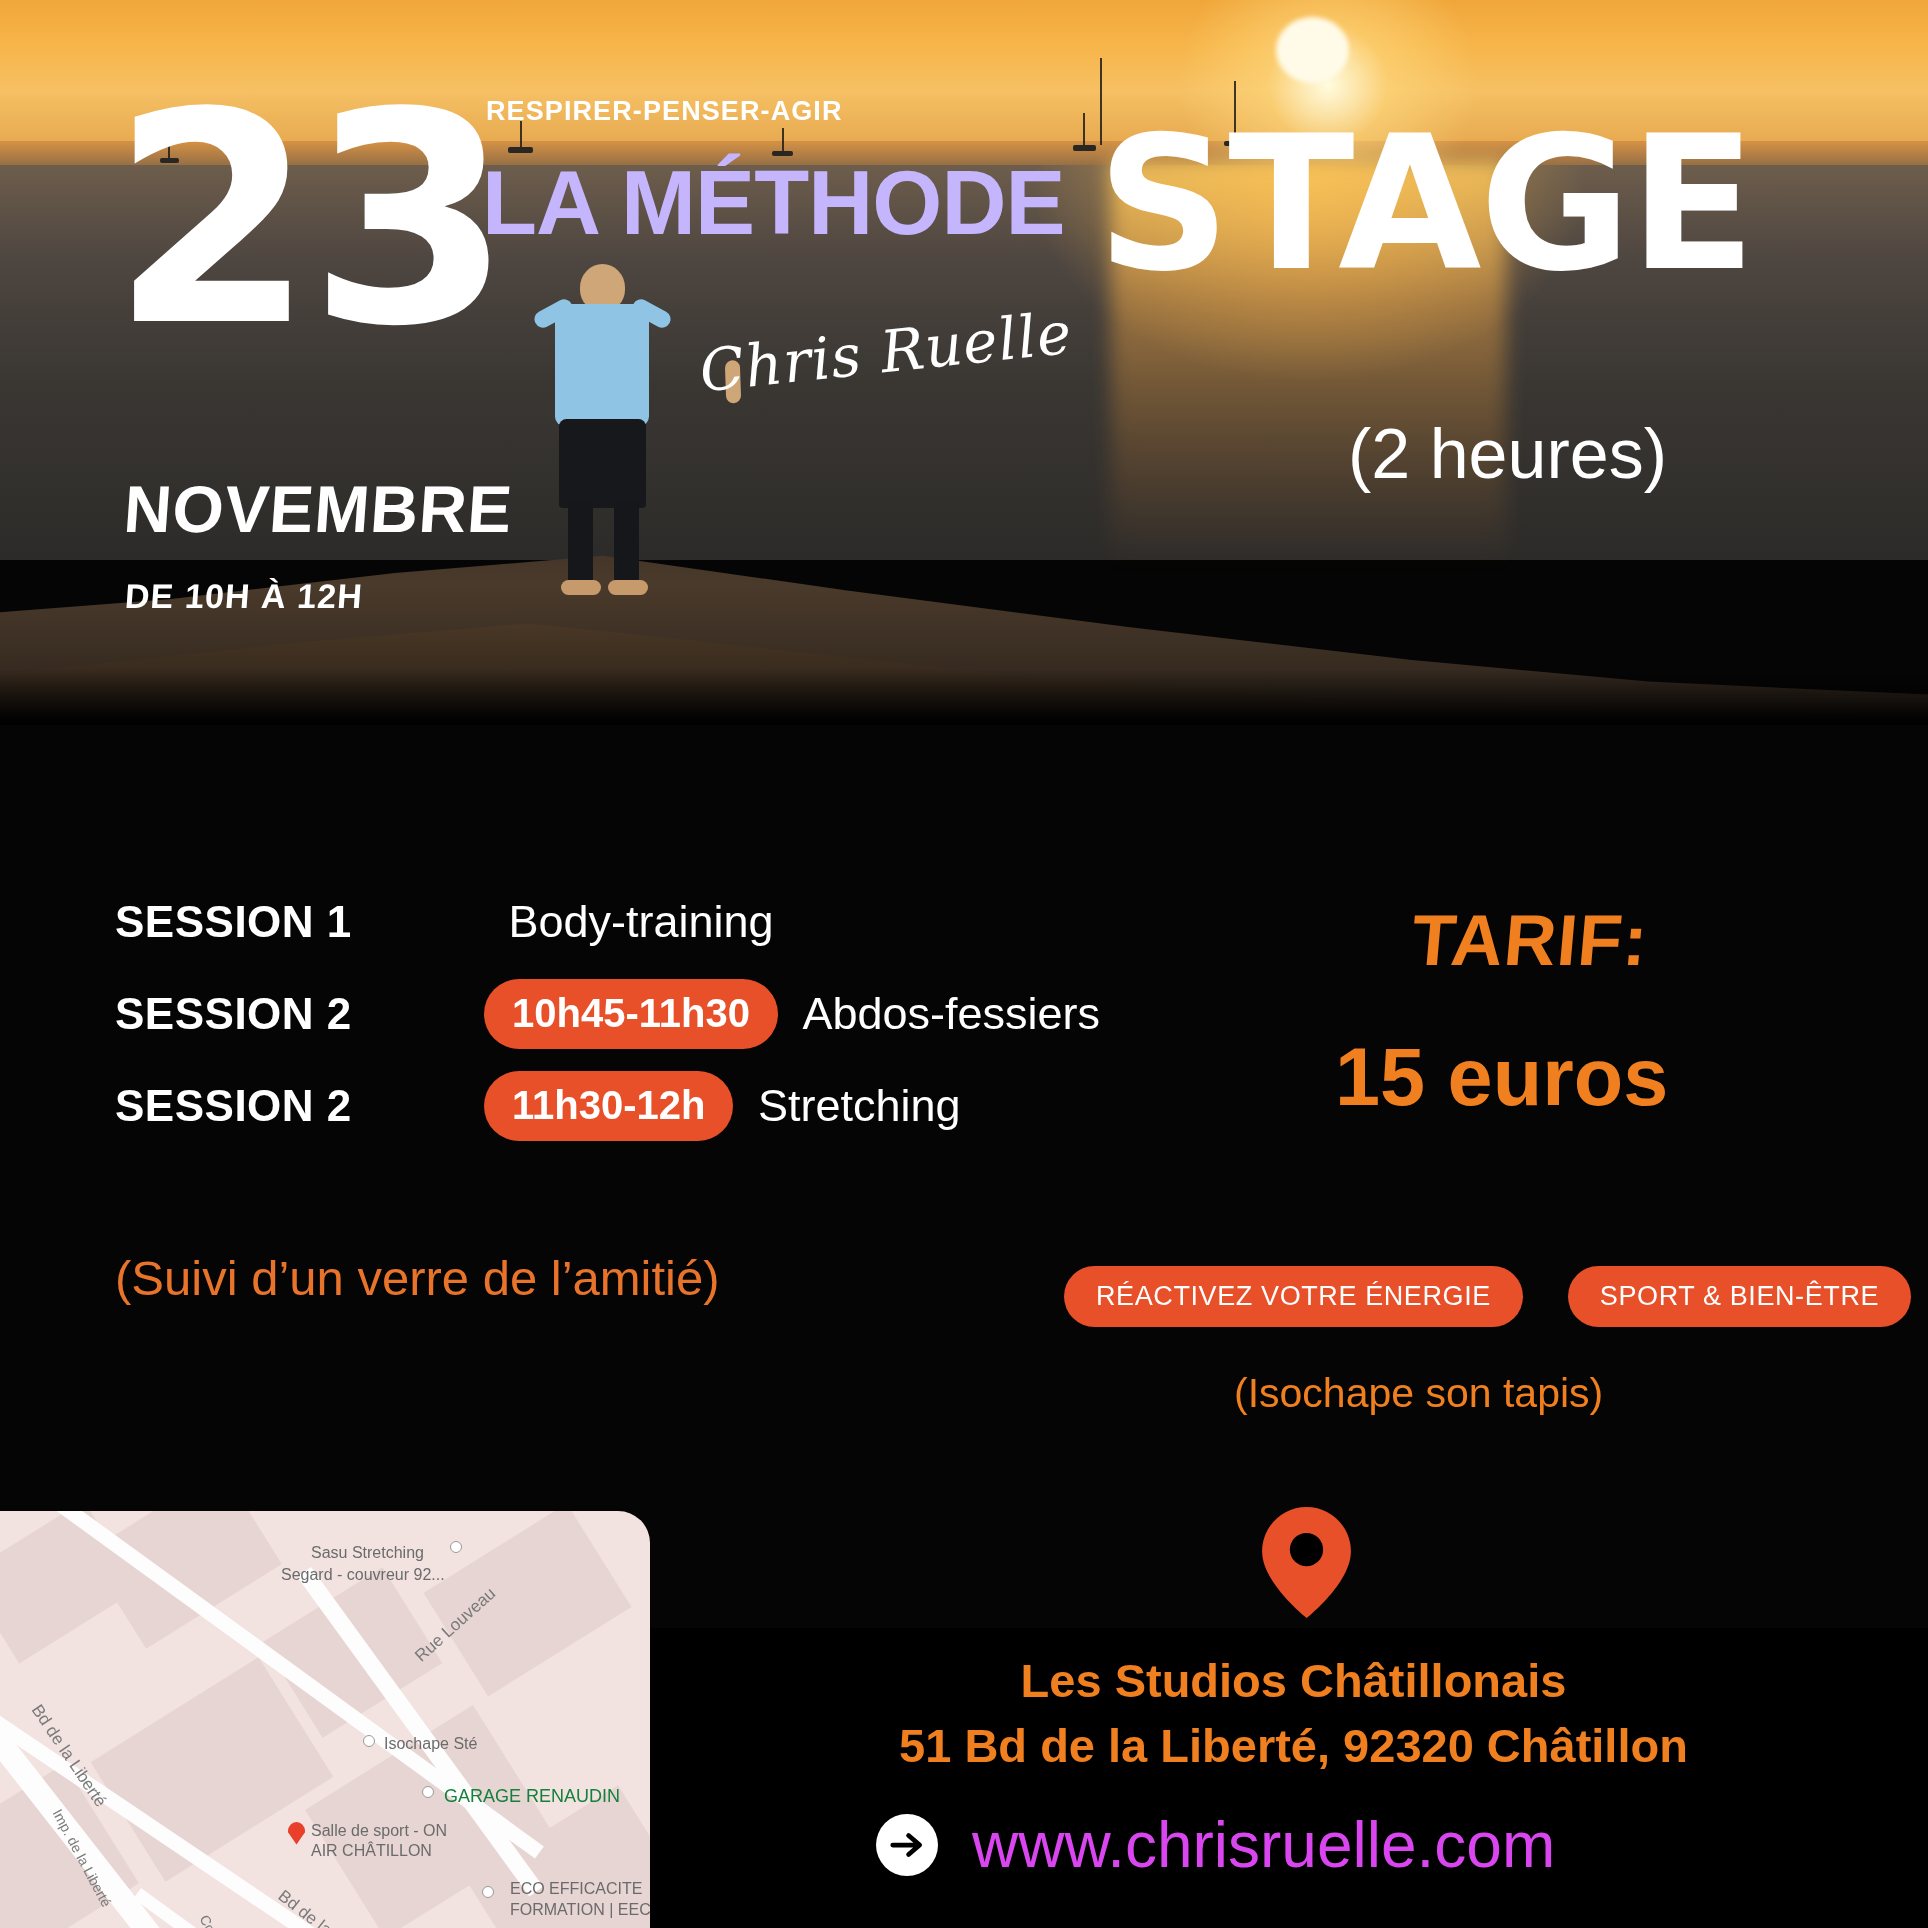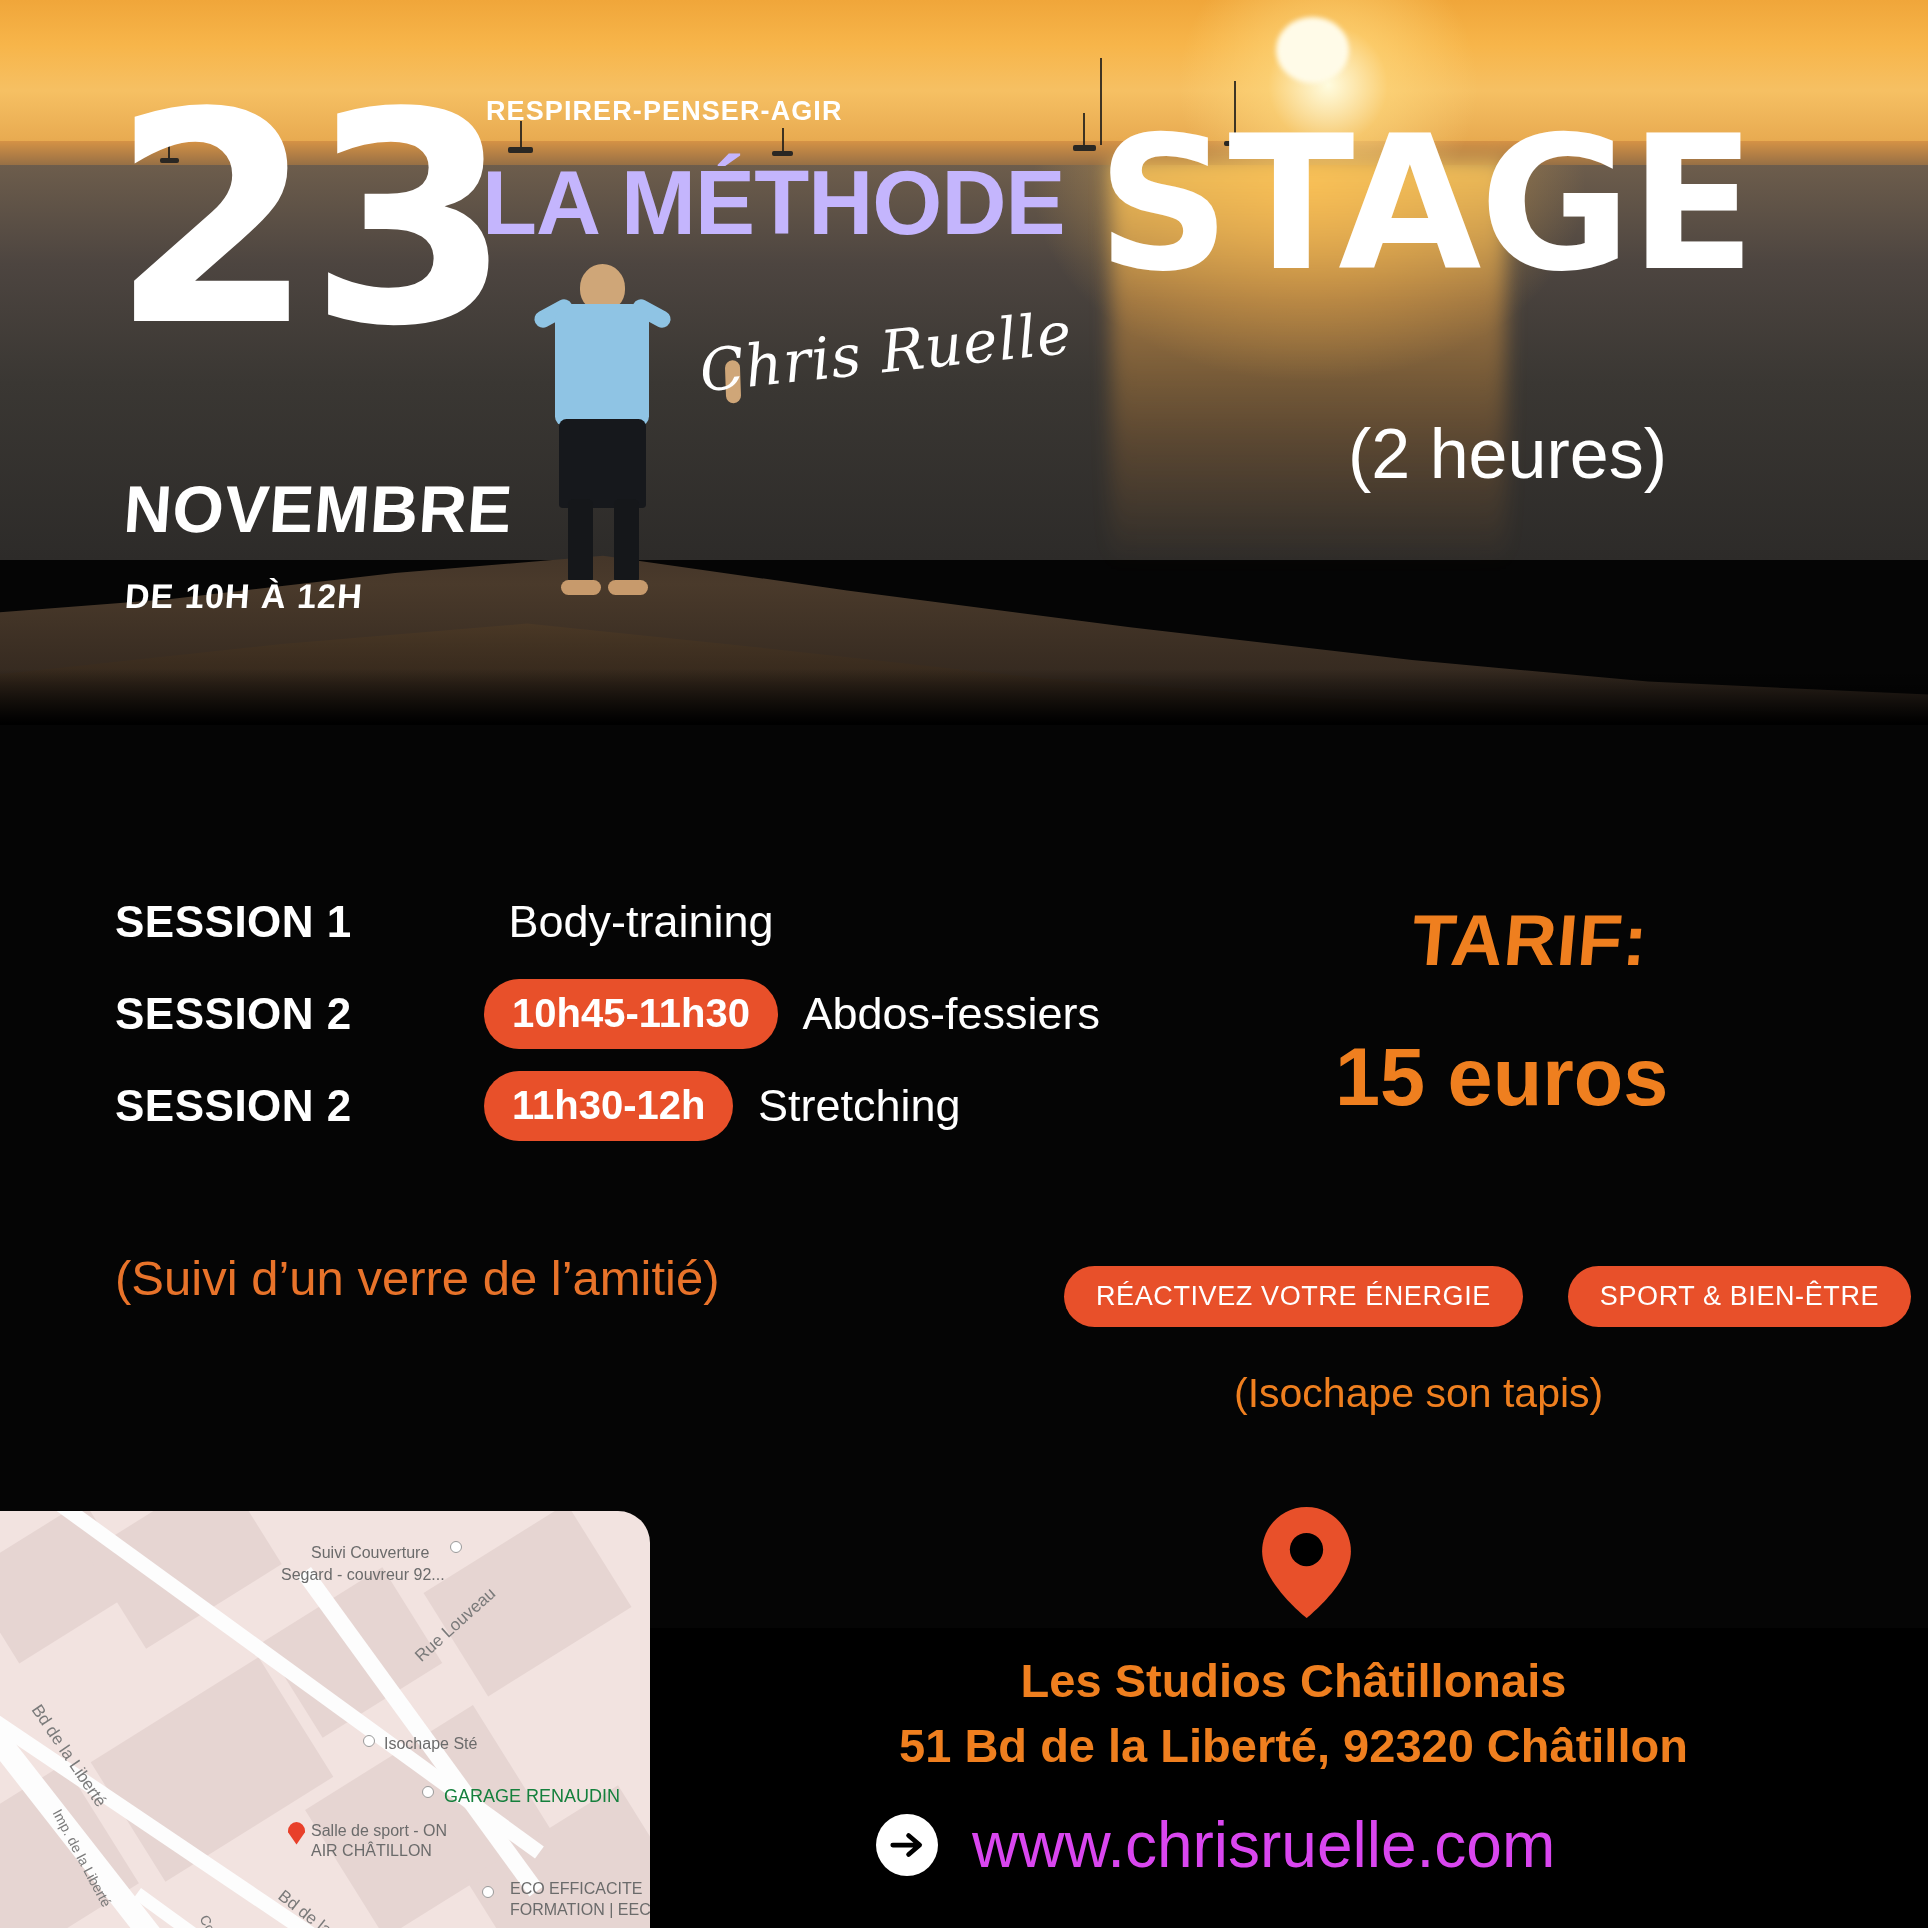--- a/index.html
+++ b/index.html
@@ -447,21 +447,21 @@
     <div class="mroad" style="left:56px; top:-19px; width:603px; height:15px; transform:rotate(36deg); transform-origin:left top;"></div>
     <div class="mroad" style="left:-38px; top:179px; width:716px; height:15px; transform:rotate(34deg); transform-origin:left top;"></div>
     <div class="mroad" style="left:141px; top:377px; width:395px; height:13px; transform:rotate(36deg); transform-origin:left top;"></div>
 
     <div class="mdot" style="left:450px; top:30px;"></div>
     <div class="mdot" style="left:363px; top:224px;"></div>
     <div class="mdot" style="left:422px; top:275px;"></div>
     <div class="mdot" style="left:482px; top:375px;"></div>
     <div class="mpin" style="left:288px; top:311px;"></div>
 
-    <div class="mlabel" style="left:311px; top:33px;">Suivi Couverture</div>
+    <div class="mlabel" style="left:311px; top:33px;">Sasu Stretching</div>
     <div class="mlabel" style="left:281px; top:55px;">Segard - couvreur 92...</div>
     <div class="mlabel" style="left:384px; top:224px;">Isochape Sté</div>
     <div class="mlabel big" style="left:444px; top:275px;">GARAGE RENAUDIN</div>
     <div class="mlabel" style="left:311px; top:311px;">Salle de sport - ON</div>
     <div class="mlabel" style="left:311px; top:331px;">AIR CHÂTILLON</div>
     <div class="mlabel" style="left:510px; top:369px;">ECO EFFICACITE</div>
     <div class="mlabel" style="left:510px; top:390px;">FORMATION | EEC...</div>
 
     <div class="mroadlabel" style="left:405px; top:104px; transform:rotate(-42deg);">Rue Louveau</div>
     <div class="mroadlabel" style="left:9.4px; top:235px; transform:rotate(56deg);">Bd de la Liberté</div>

